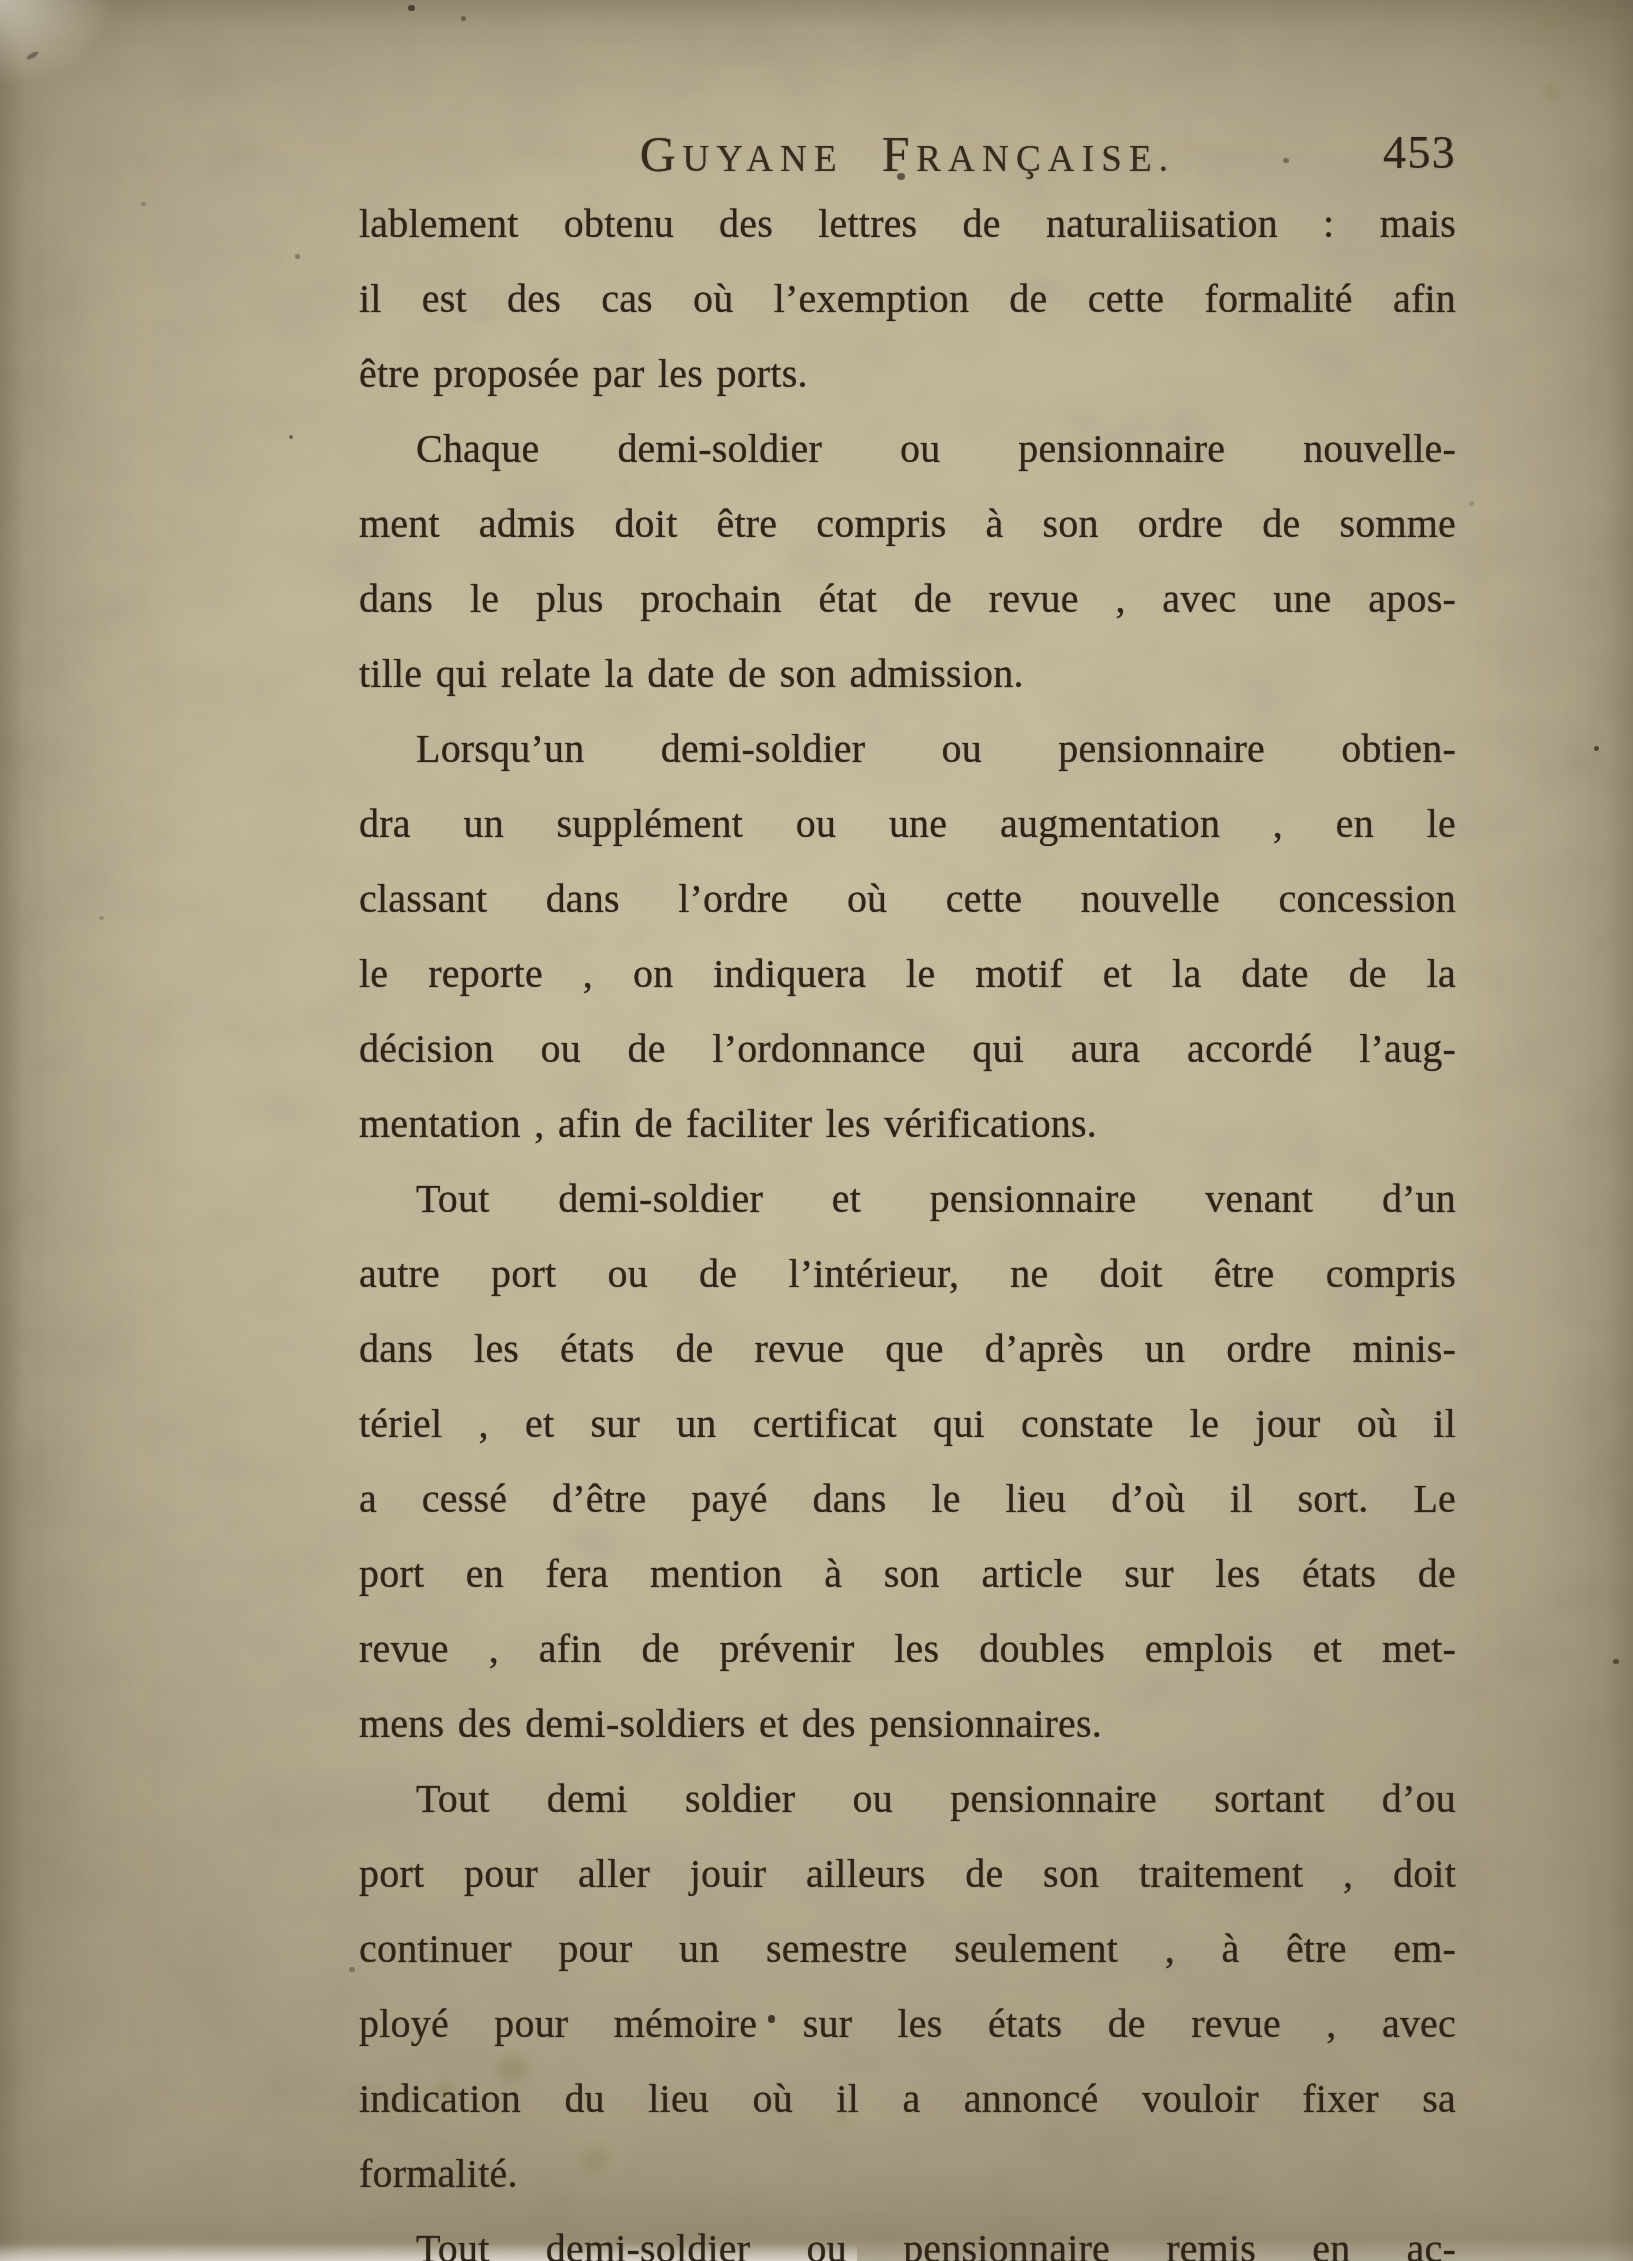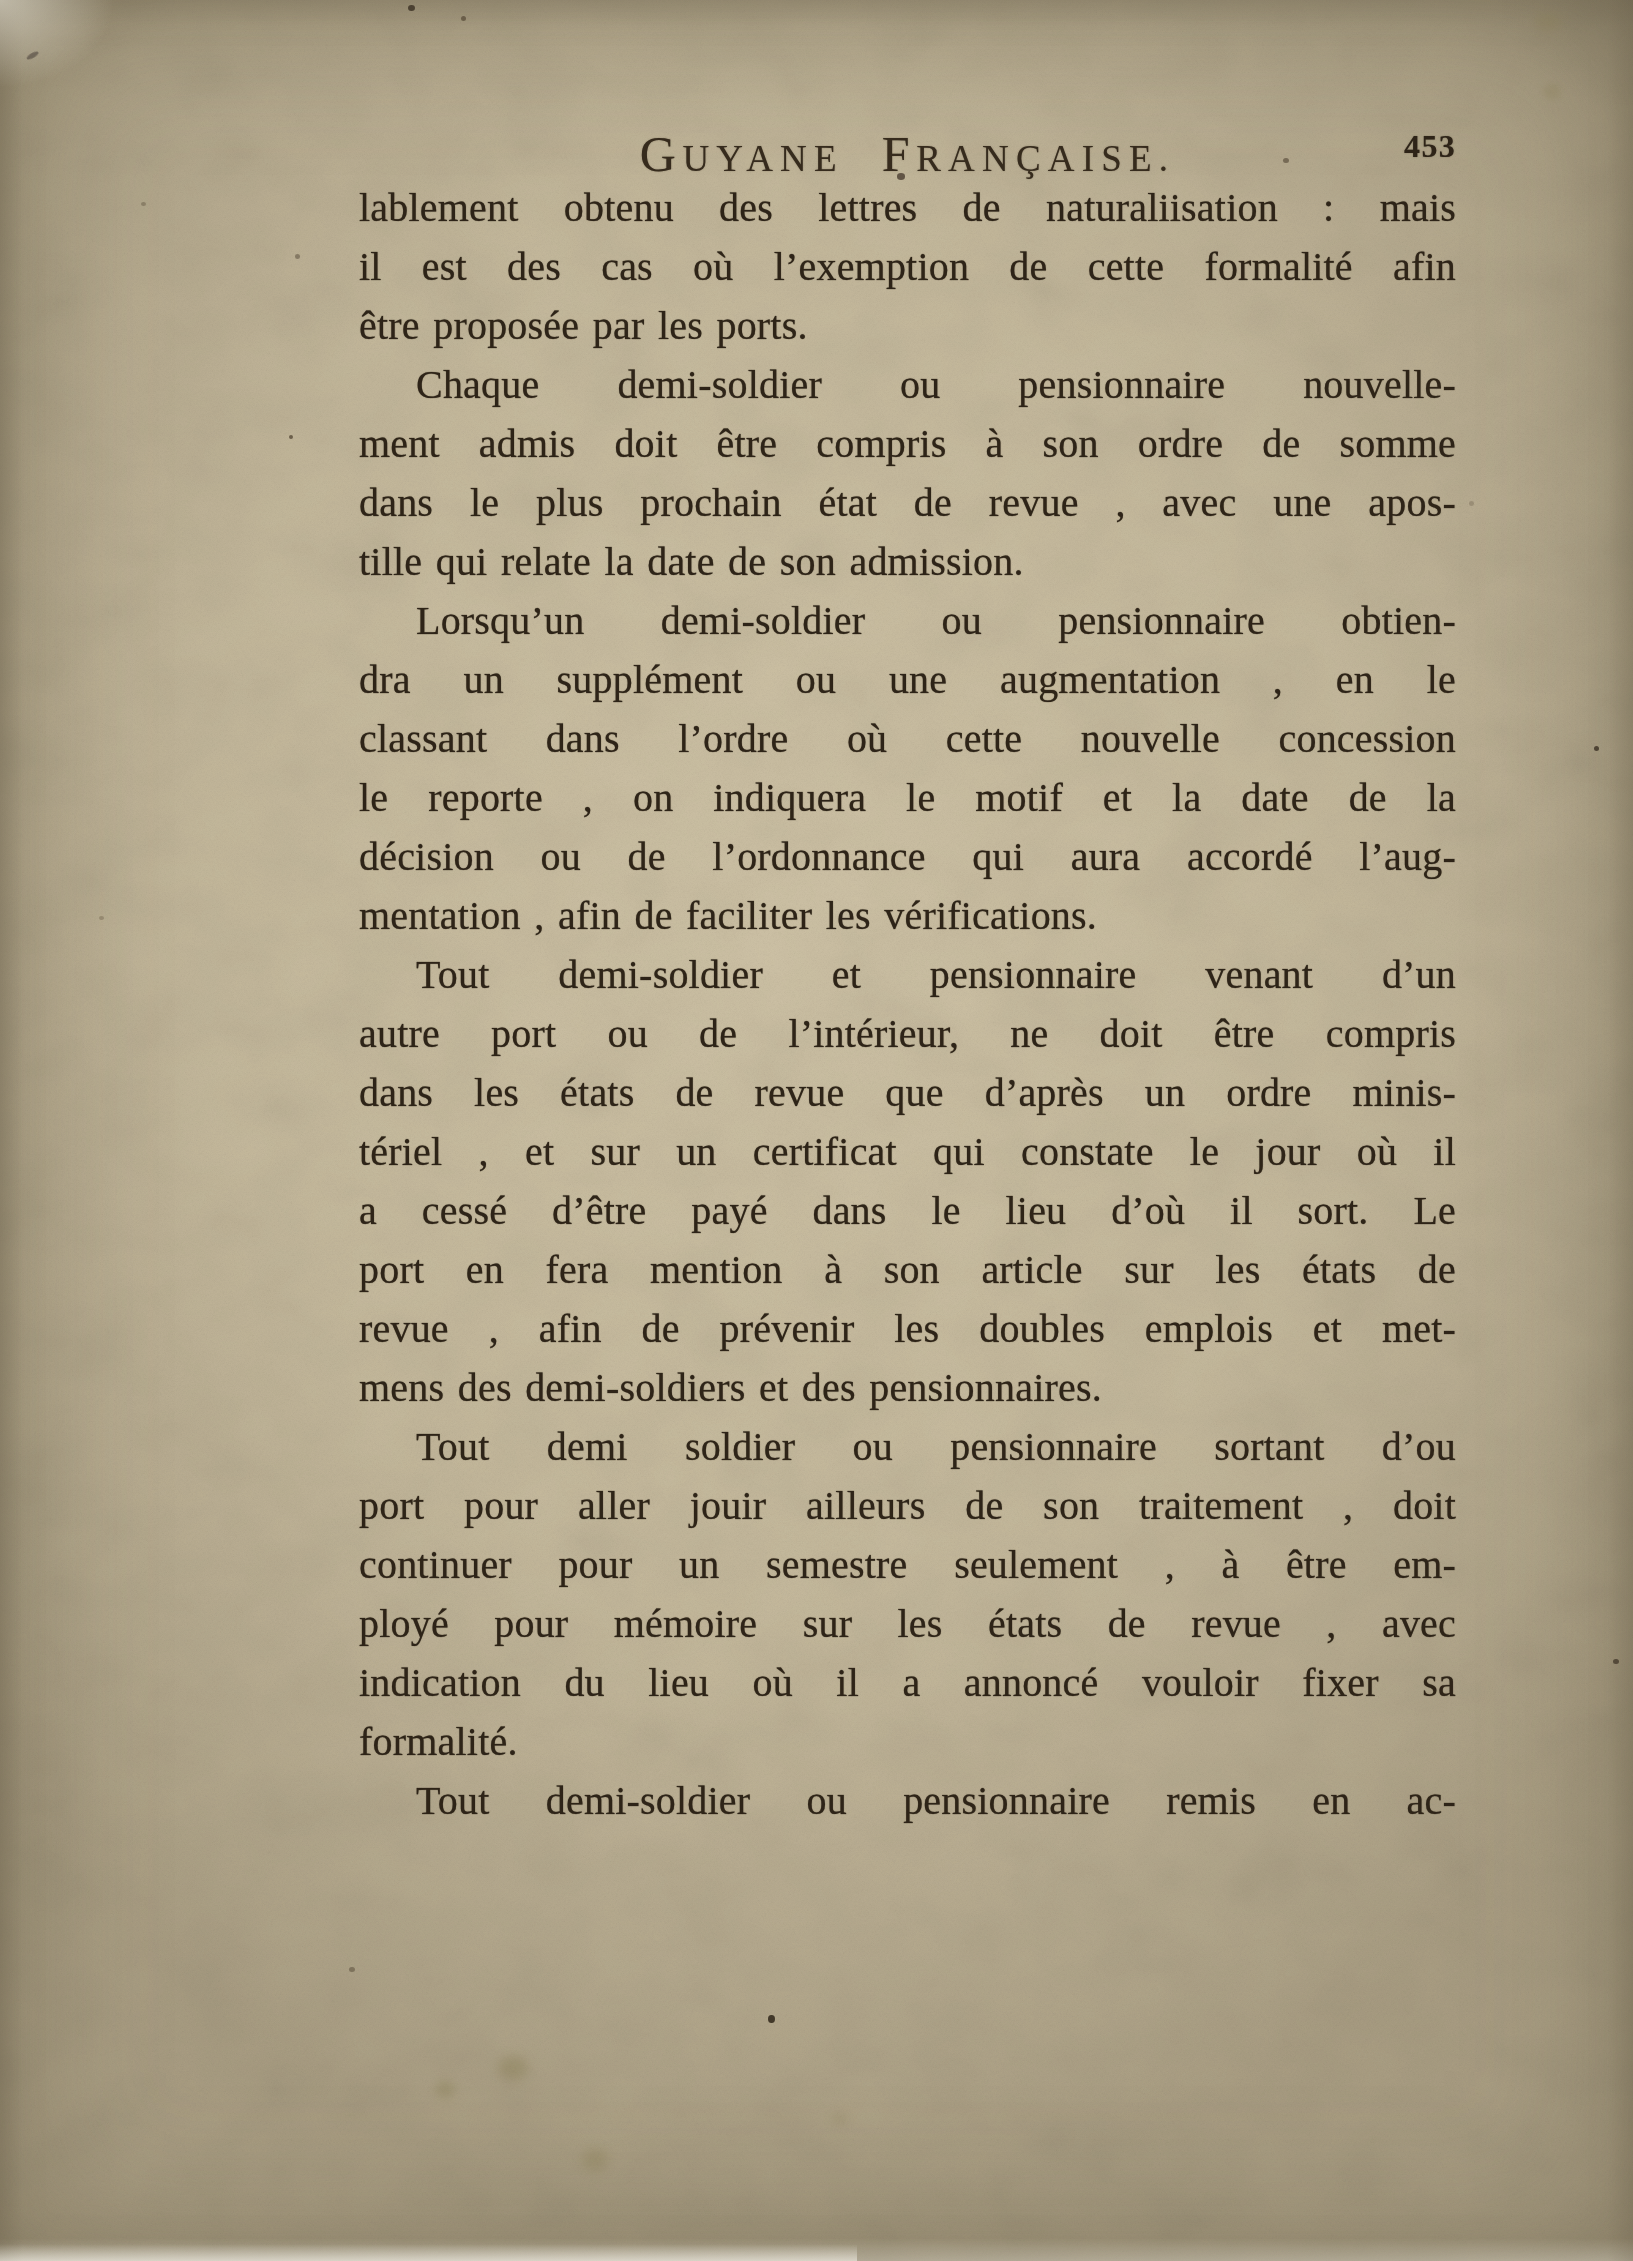--- a/index.html
+++ b/index.html
@@ -34,34 +34,34 @@
     display:flex;justify-content:center;align-items:baseline;gap:38px;
     color:var(--header-ink,#362b1d);
     text-shadow:0 0 1.3px rgba(54,43,29,.5);
   }
   .hword{display:inline-flex;align-items:baseline;}
   .hinitial{font-size:50px;line-height:1;letter-spacing:6.6px;}
   .hrest{font-size:37px;line-height:1;letter-spacing:7.2px;margin-top:12px;}
 
   .page-number{
     position:absolute;right:178px;top:130px;
-    font-size:32px;line-height:1;font-weight:bold;letter-spacing:1.3px;
+    font-size:46px;line-height:1;font-weight:normal;letter-spacing:1.3px;
     color:var(--ink,#2e2418);
     text-shadow:0 0 1.3px rgba(46,36,24,.55);
   }
 
   .text-block{
     position:absolute;left:359px;top:178px;width:1097px;
     font-size:40px;line-height:59px;
     color:var(--ink,#2e2418);
     text-shadow:0 0 1px rgba(46,36,24,.55);
     -webkit-text-stroke:0.3px rgba(46,36,24,.38);
     word-spacing:3.3px;letter-spacing:0.2px;
   }
-  .line{height:59px;text-align:justify;text-align-last:justify;text-justify:inter-word;white-space:nowrap;}
+  .line{height:59px;text-align:justify;text-align-last:justify;text-justify:inter-word;white-space:nowrap;margin-top:16px;}
   .line.short{text-align-last:left;}
   .line.indent{padding-left:57px;}
 
   .speck{position:absolute;border-radius:50%;pointer-events:none;}
 </style>
 </head>
 <body>
 
 <div class="page" style="--paper-center: #d0c4a7; --paper-mid: #c6ba9d; --paper-edge: #ab9f84; --ink: #2e2418; --header-ink: #362b1d;">
 

